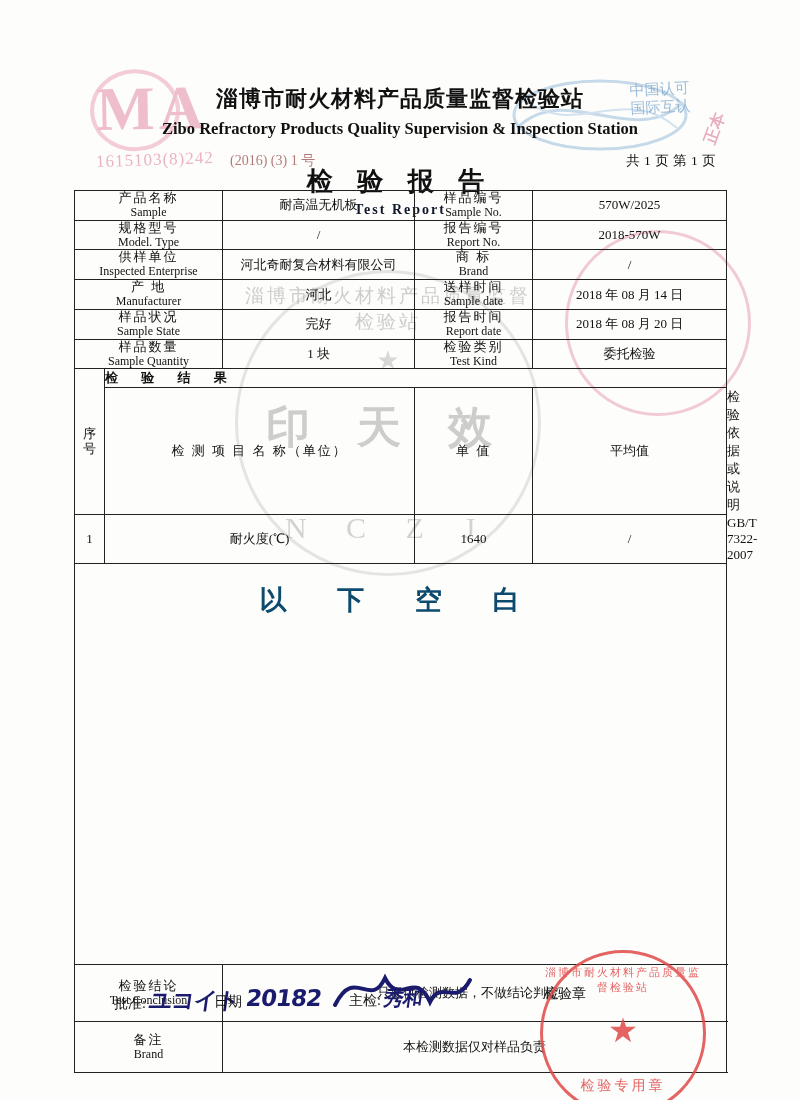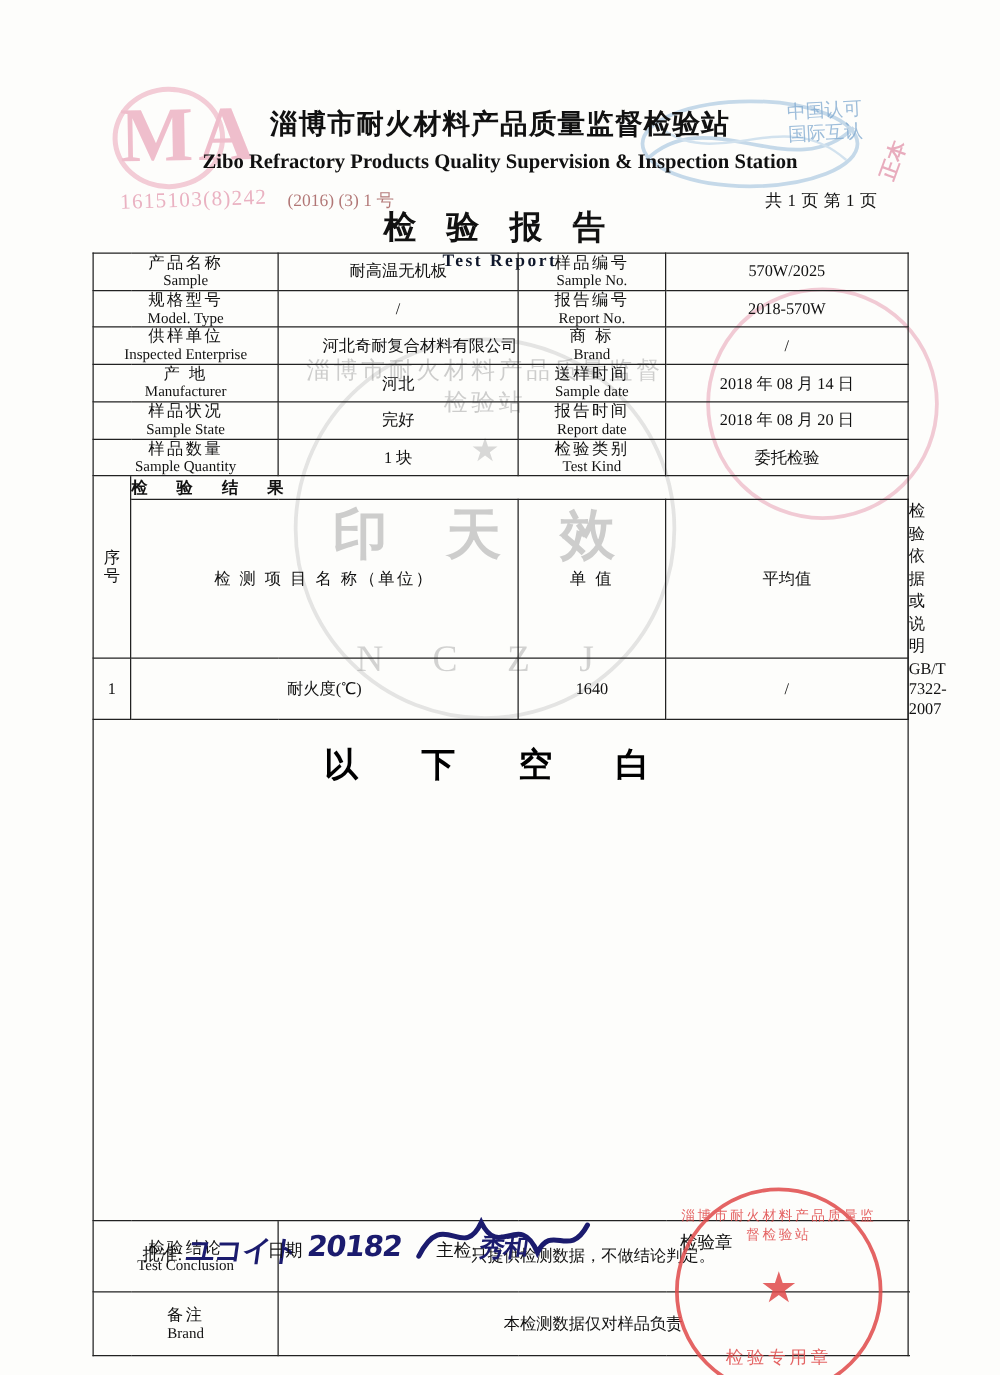--- a/index.html
+++ b/index.html
@@ -189,36 +189,35 @@
   }
   .report-en {
     font-size: 14px;
     font-weight: bold;
     letter-spacing: 2px;
     margin-top: 3px;
     color: #0f172a;
   }
   .page-count {
     position: absolute;
-    right: 98px;
+    right: 84px;
     top: 68px;
     font-size: 13.5px;
     color: #111;
     letter-spacing: .5px;
   }
 
   
   table.doc {
     position: absolute;
     left: 74px;
     top: 190px;
     width: 652px;
     border-collapse: collapse;
     table-layout: fixed;
-    margin-top: 12px;
   }
   table.doc td {
     border: 1px solid #222;
     padding: 0;
     vertical-align: middle;
     font-size: 13px;
     color: #111;
   }
   .lbl {
     text-align: center;
@@ -235,21 +234,21 @@
     display: block;
     font-size: 12px;
     font-family: "Liberation Serif", serif;
   }
   .val {
     text-align: center;
     font-size: 13.5px;
     padding: 4px 6px;
   }
   .val-left {
-    text-align: right;
+    text-align: center;
     padding-left: 12px;
   }
 
   .section-title {
     text-align: left;
     font-size: 15px;
     font-weight: bold;
     letter-spacing: 10px;
     padding: 5px 0;
   }
@@ -264,21 +263,21 @@
     font-size: 13px;
     letter-spacing: 2px;
     padding: 5px 0;
   }
   .blank-note {
     text-align: center;
     font-size: 27px;
     letter-spacing: 22px;
     font-weight: bold;
     padding: 18px 0 0 0;
-    color: #000000;
+    color: #0c4a6e;
   }
   .big-blank {
     height: 400px;
   }
   .conc-text {
     text-align: center;
     font-size: 14px;
     padding: 10px 4px;
   }
 

